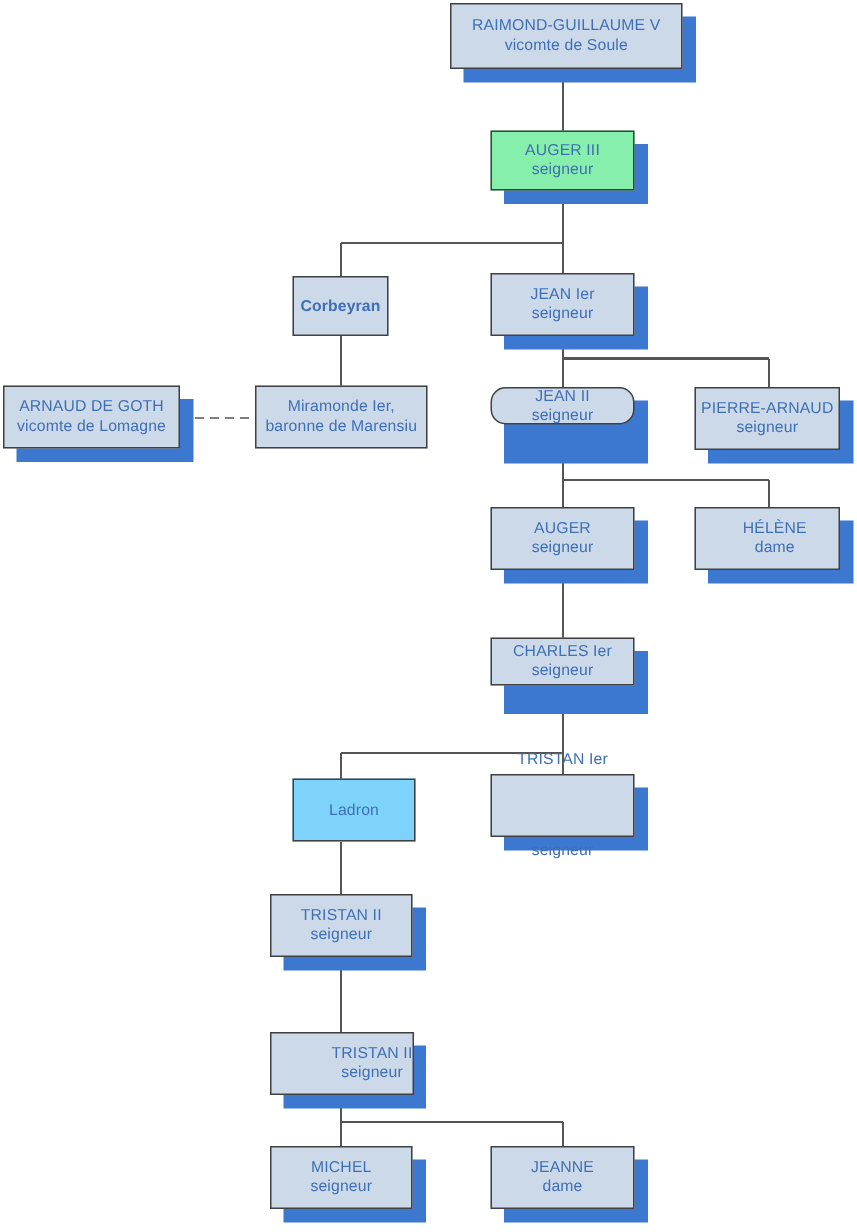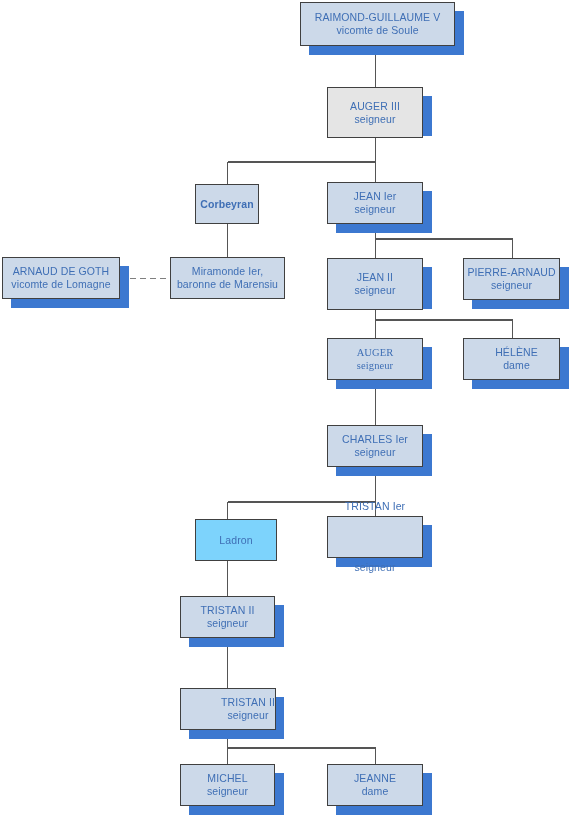--- a/index.html
+++ b/index.html
@@ -101,56 +101,56 @@
       <div class="shadow" style="left: 189px; top: 605px; width: 95px; height: 42px; background: rgb(60, 120, 208);"></div>
       <div class="shadow" style="left: 189px; top: 697px; width: 95px; height: 42px; background: rgb(60, 120, 208);"></div>
       <div class="shadow" style="left: 189px; top: 773px; width: 95px; height: 42px; background: rgb(60, 120, 208);"></div>
       <div class="shadow" style="left: 336px; top: 773px; width: 96px; height: 42px; background: rgb(60, 120, 208);"></div>
     </div>
   <div id="node-layer">
       <div class="node" style="left: 300px; top: 2px; width: 155px; height: 44px; background: rgb(204, 217, 233); border-color: rgb(64, 64, 64); color: rgb(63, 111, 181);">
         <span class="ln">RAIMOND-GUILLAUME V</span>
         <span class="ln">vicomte de Soule</span>
       </div>
-      <div class="node" style="left: 327px; top: 87px; width: 96px; height: 51px; background: #e5e5e5; border-color: rgb(64, 64, 64); color: rgb(63, 111, 181);">
+      <div class="node" style="left: 327px; top: 87px; width: 96px; height: 40px; background: #86efac; border-color: rgb(64, 64, 64); color: rgb(63, 111, 181);">
         <span class="ln">AUGER III</span>
         <span class="ln">seigneur</span>
       </div>
       <div class="node" style="left: 195px; top: 184px; width: 64px; height: 40px; background: rgb(204, 217, 233); border-color: rgb(64, 64, 64); color: rgb(63, 111, 181); font-weight: bold;">
         <span class="ln">Corbeyran</span>
       </div>
       <div class="node" style="left: 327px; top: 182px; width: 96px; height: 42px; background: rgb(204, 217, 233); border-color: rgb(64, 64, 64); color: rgb(63, 111, 181);">
         <span class="ln">JEAN Ier</span>
         <span class="ln">seigneur</span>
       </div>
       <div class="node" style="left: 2px; top: 257px; width: 118px; height: 42px; background: rgb(204, 217, 233); border-color: rgb(64, 64, 64); color: rgb(63, 111, 181);">
         <span class="ln">ARNAUD DE GOTH</span>
         <span class="ln">vicomte de Lomagne</span>
       </div>
       <div class="node" style="left: 170px; top: 257px; width: 115px; height: 42px; background: rgb(204, 217, 233); border-color: rgb(64, 64, 64); color: rgb(63, 111, 181);">
         <span class="ln">Miramonde Ier,</span>
         <span class="ln">baronne de Marensiu</span>
       </div>
-      <div class="node" style="left: 327px; top: 258px; width: 96px; height: 52px; background: rgb(204, 217, 233); border-color: rgb(64, 64, 64); color: rgb(63, 111, 181);">
+      <div class="node" style="left: 327px; top: 258px; width: 96px; height: 25px; background: rgb(204, 217, 233); border-color: rgb(64, 64, 64); color: rgb(63, 111, 181); border-radius: 10px;">
         <span class="ln">JEAN II</span>
         <span class="ln">seigneur</span>
       </div>
       <div class="node" style="left: 463px; top: 258px; width: 97px; height: 42px; background: rgb(204, 217, 233); border-color: rgb(64, 64, 64); color: rgb(63, 111, 181);">
         <span class="ln">PIERRE-ARNAUD</span>
         <span class="ln">seigneur</span>
       </div>
-      <div class="node" style="left: 327px; top: 338px; width: 96px; height: 42px; background: rgb(204, 217, 233); border-color: rgb(64, 64, 64); color: rgb(63, 111, 181); font-family: Liberation Serif, serif;">
+      <div class="node" style="left: 327px; top: 338px; width: 96px; height: 42px; background: rgb(204, 217, 233); border-color: rgb(64, 64, 64); color: rgb(63, 111, 181);">
         <span class="ln">AUGER</span>
         <span class="ln">seigneur</span>
       </div>
       <div class="node" style="left: 463px; top: 338px; width: 97px; height: 42px; background: rgb(204, 217, 233); border-color: rgb(64, 64, 64); color: rgb(63, 111, 181); padding-left: 10px;">
         <span class="ln">HÉLÈNE</span>
         <span class="ln">dame</span>
       </div>
-      <div class="node" style="left: 327px; top: 425px; width: 96px; height: 42px; background: rgb(204, 217, 233); border-color: rgb(64, 64, 64); color: rgb(63, 111, 181);">
+      <div class="node" style="left: 327px; top: 425px; width: 96px; height: 32px; background: rgb(204, 217, 233); border-color: rgb(64, 64, 64); color: rgb(63, 111, 181);">
         <span class="ln">CHARLES Ier</span>
         <span class="ln">seigneur</span>
       </div>
       <div class="node" style="left: 195px; top: 519px; width: 82px; height: 42px; background: #7dd3fc; border-color: rgb(64, 64, 64); color: rgb(63, 111, 181);">
         <span class="ln">Ladron</span>
       </div>
       <div class="node" style="left: 327px; top: 516px; width: 96px; height: 42px; background: rgb(204, 217, 233); border-color: rgb(64, 64, 64); color: rgb(63, 111, 181); gap: 48px;">
         <span class="ln">TRISTAN Ier</span>
         <span class="ln">seigneur</span>
       </div>

